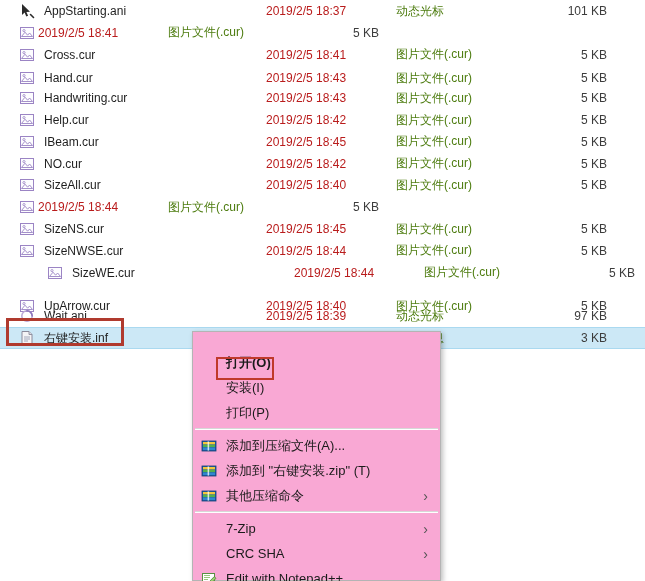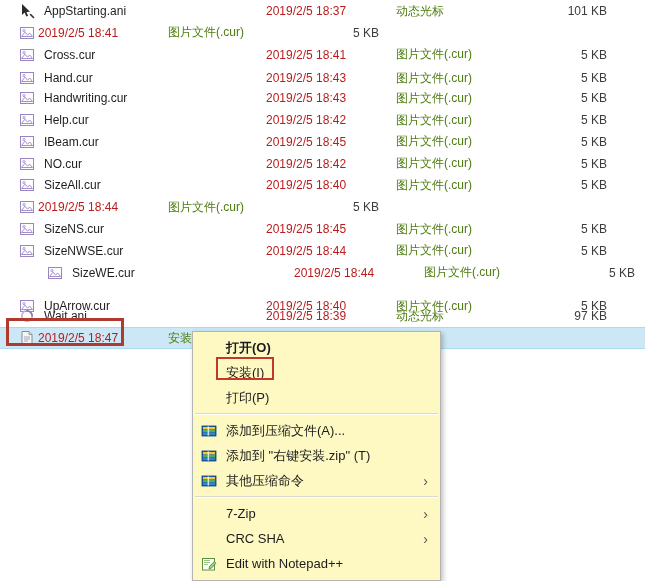--- a/index.html
+++ b/index.html
@@ -108,25 +108,25 @@
     border-width: 2px;
   }
 
   
   #context-menu {
     position: absolute;
     left: 192px;
     top: 331px;
     width: 249px;
     height: 250px;
-    background: #fef9c3;
+    background: #f9a8d4;
     border: 1px solid #b4b4b4;
     box-sizing: border-box;
     box-shadow: 2px 2px 5px rgba(0,0,0,0.25);
-    padding-top: 3px;
+    padding-top: 18px;
   }
   .menu-item {
     height: 25px;
     display: flex;
     align-items: center;
     position: relative;
     box-sizing: border-box;
   }
   .menu-item .mi-icon {
     width: 22px;
@@ -389,20 +389,21 @@
     <div class="file-row selected" style="top: 327px;">
       <div class="cell-icon">
         <span style="display: block; line-height: 0;">
           <svg class="ico" viewBox="0 0 16 16">
             <path d="M3 1.5 L10 1.5 L13 4.5 L13 14.5 L3 14.5 Z" fill="#f4f4f6" stroke="#8a8a9a" stroke-width="1"></path>
             <path d="M10 1.5 L10 4.5 L13 4.5" fill="#dcdce4" stroke="#8a8a9a" stroke-width="0.9"></path>
             <path d="M5 7 H11 M5 9 H11 M5 11 H9" stroke="#9aa0b5" stroke-width="0.9"></path>
           </svg>
         </span>
       </div>
+      <div class="cell-name">右键安装.inf</div>
       <div class="cell-date">2019/2/5 18:47</div>
       <div class="cell-type">安装信息</div>
       <div class="cell-size">3 KB</div>
     </div>
   </div>
 
 <div id="context-menu">
     <div class="menu-item bold">
       <div class="mi-icon"></div>
       <div class="mi-label">打开(O)</div>

